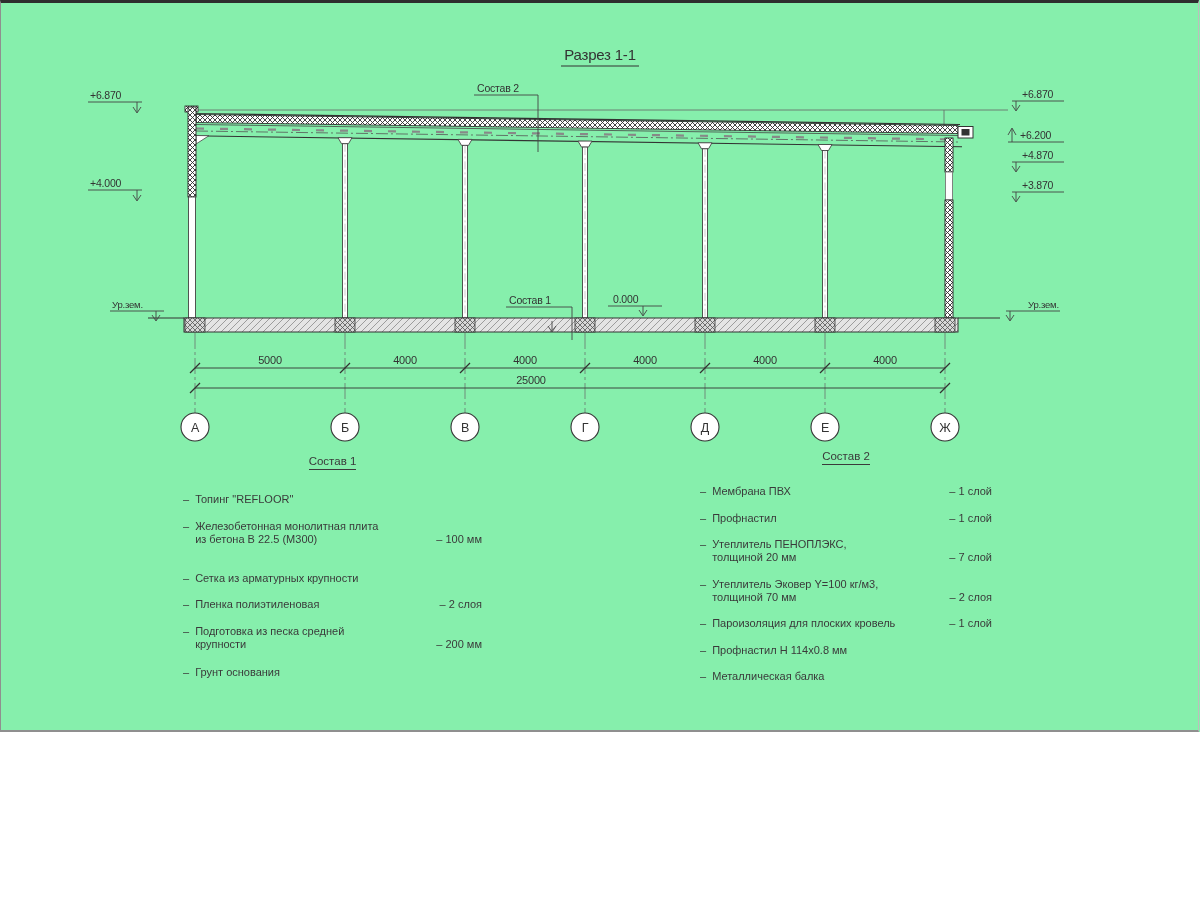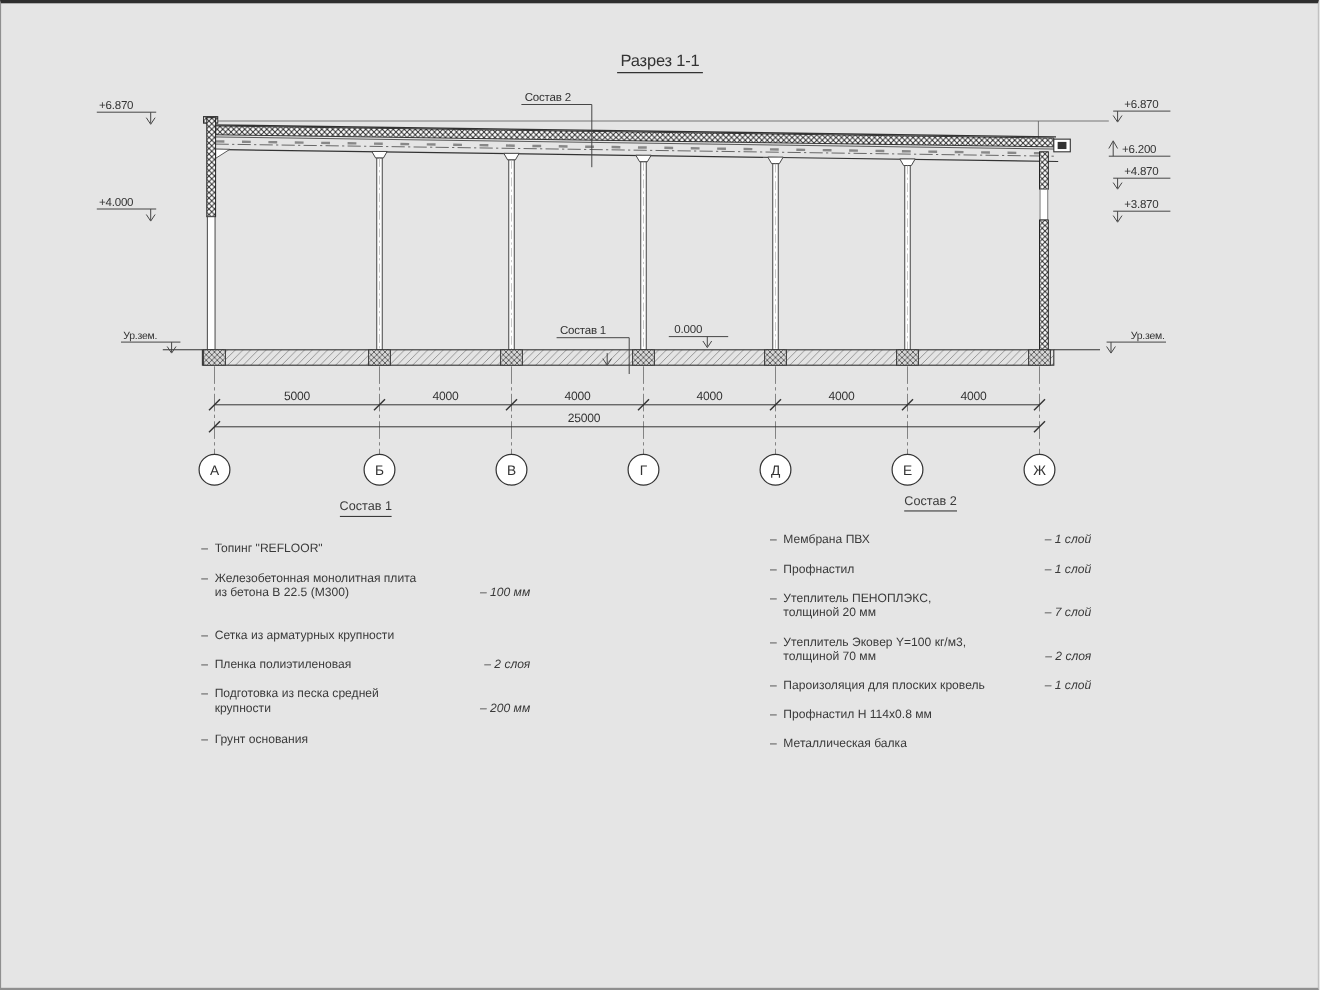--- a/index.html
+++ b/index.html
@@ -1,36 +1,36 @@
 <!DOCTYPE html>
 <html><head>
 <meta charset="utf-8">
 <style>
   html,body{margin:0;padding:0;background:#fff;}
-  .page{position:relative;width:1200px;height:900px;background:#e5e5e5;overflow:hidden;
+  .page{position:relative;width:1200px;height:732px;background:#86efac;overflow:hidden;
         font-family:"Liberation Sans",sans-serif;color:#333;}
   .frame{position:absolute;left:0;top:0;right:1px;bottom:0;
          border-top:3px solid #2e2e2e;border-left:1px solid #8f8f8f;
          border-right:1px solid #bdbdbd;border-bottom:2px solid #8f8f8f;pointer-events:none;}
   svg text{font-family:"Liberation Sans",sans-serif;fill:#333;letter-spacing:-0.2px;}
   .t-title{font-size:15px;}
   .t-elev{font-size:10.5px;}
   .t-ground{font-size:9.5px;}
   .t-dim{font-size:11px;}
   .t-axis{font-size:12.5px;}
   .t-leader{font-size:10.5px;}
   .list{position:absolute;font-size:11px;line-height:13px;color:#3a3a3a;}
   .list .hd{text-align:center;margin:0 auto;}
   .list .hd span{display:inline-block;border-bottom:1px solid #3a3a3a;padding-bottom:1px;
                  font-size:11.5px;}
   .row{display:flex;justify-content:space-between;align-items:flex-end;}
   .cell{display:flex;align-items:flex-start;}
   .bullet{margin-right:6px;}
   .name{white-space:pre-line;}
-  .val{white-space:nowrap;margin-left:10px;font-style:italic;}
+  .val{white-space:nowrap;margin-left:10px;}
   #c1{left:183px;top:455px;width:299px;}
   #c2{left:700px;top:450px;width:292px;}
 </style>
 </head>
 <body>
 
 <div class="page">
   <div class="frame"></div>
 
   <svg width="1200" height="450" viewBox="0 0 1200 450">

